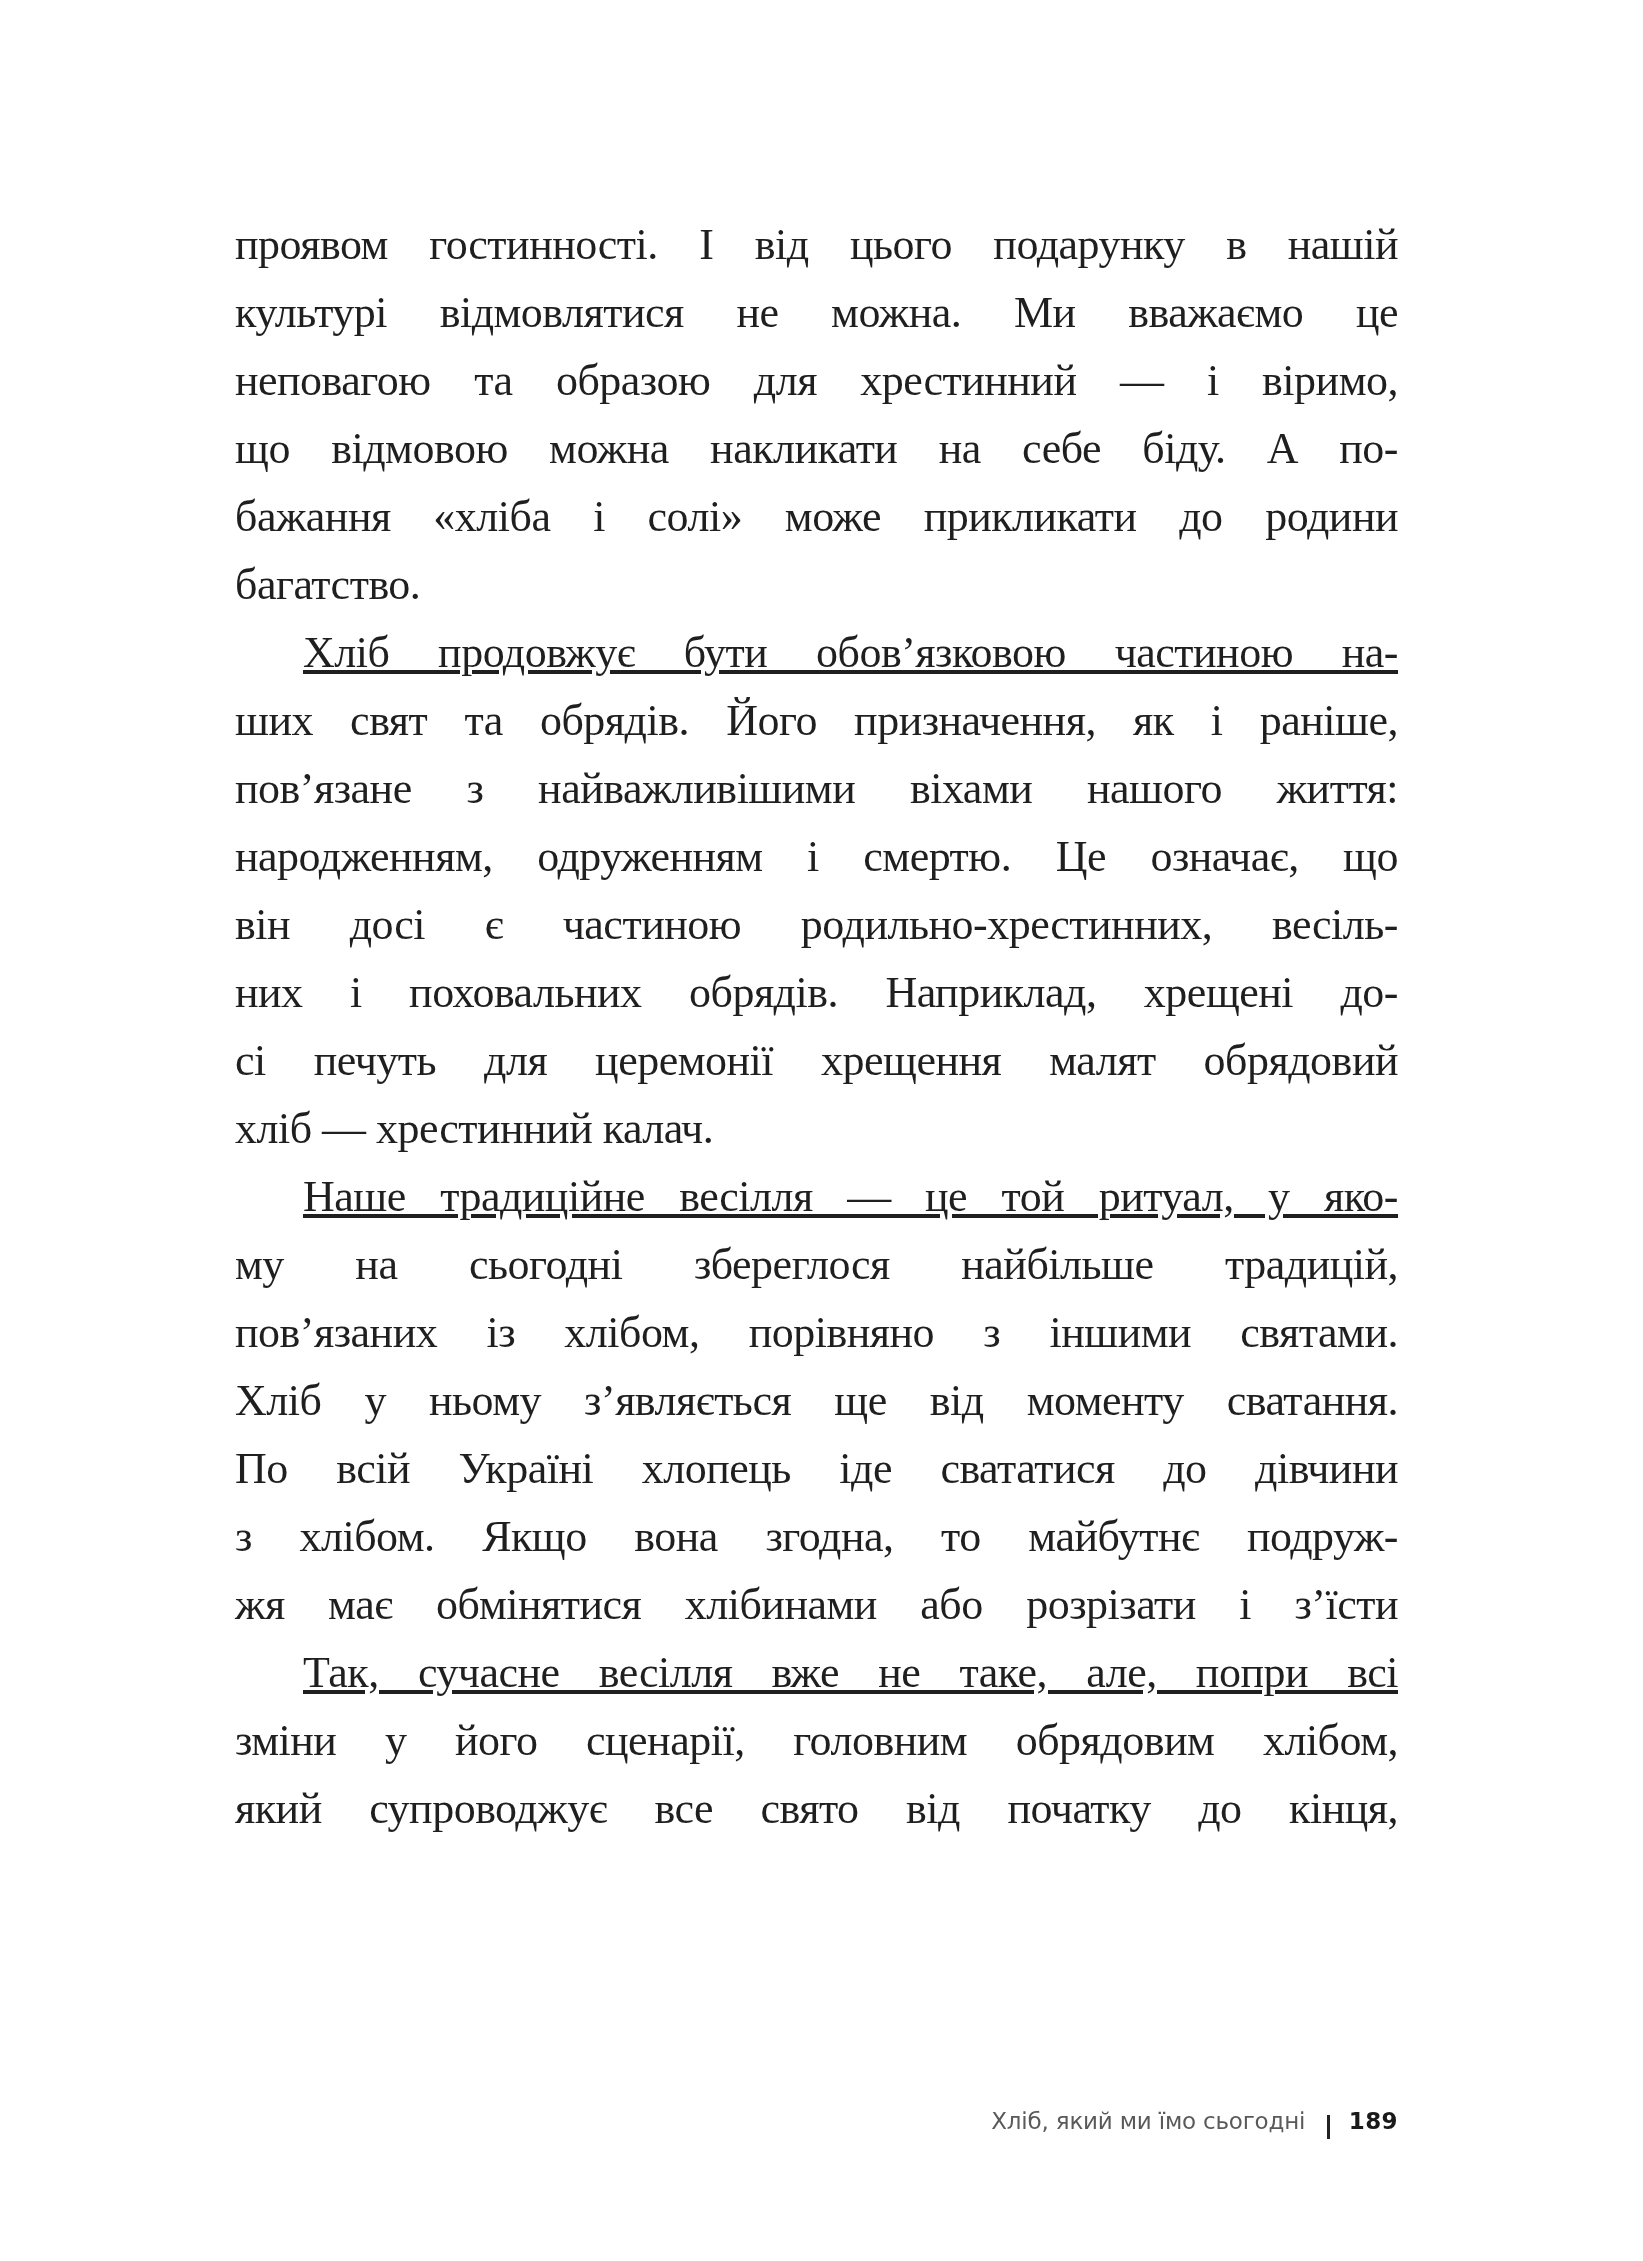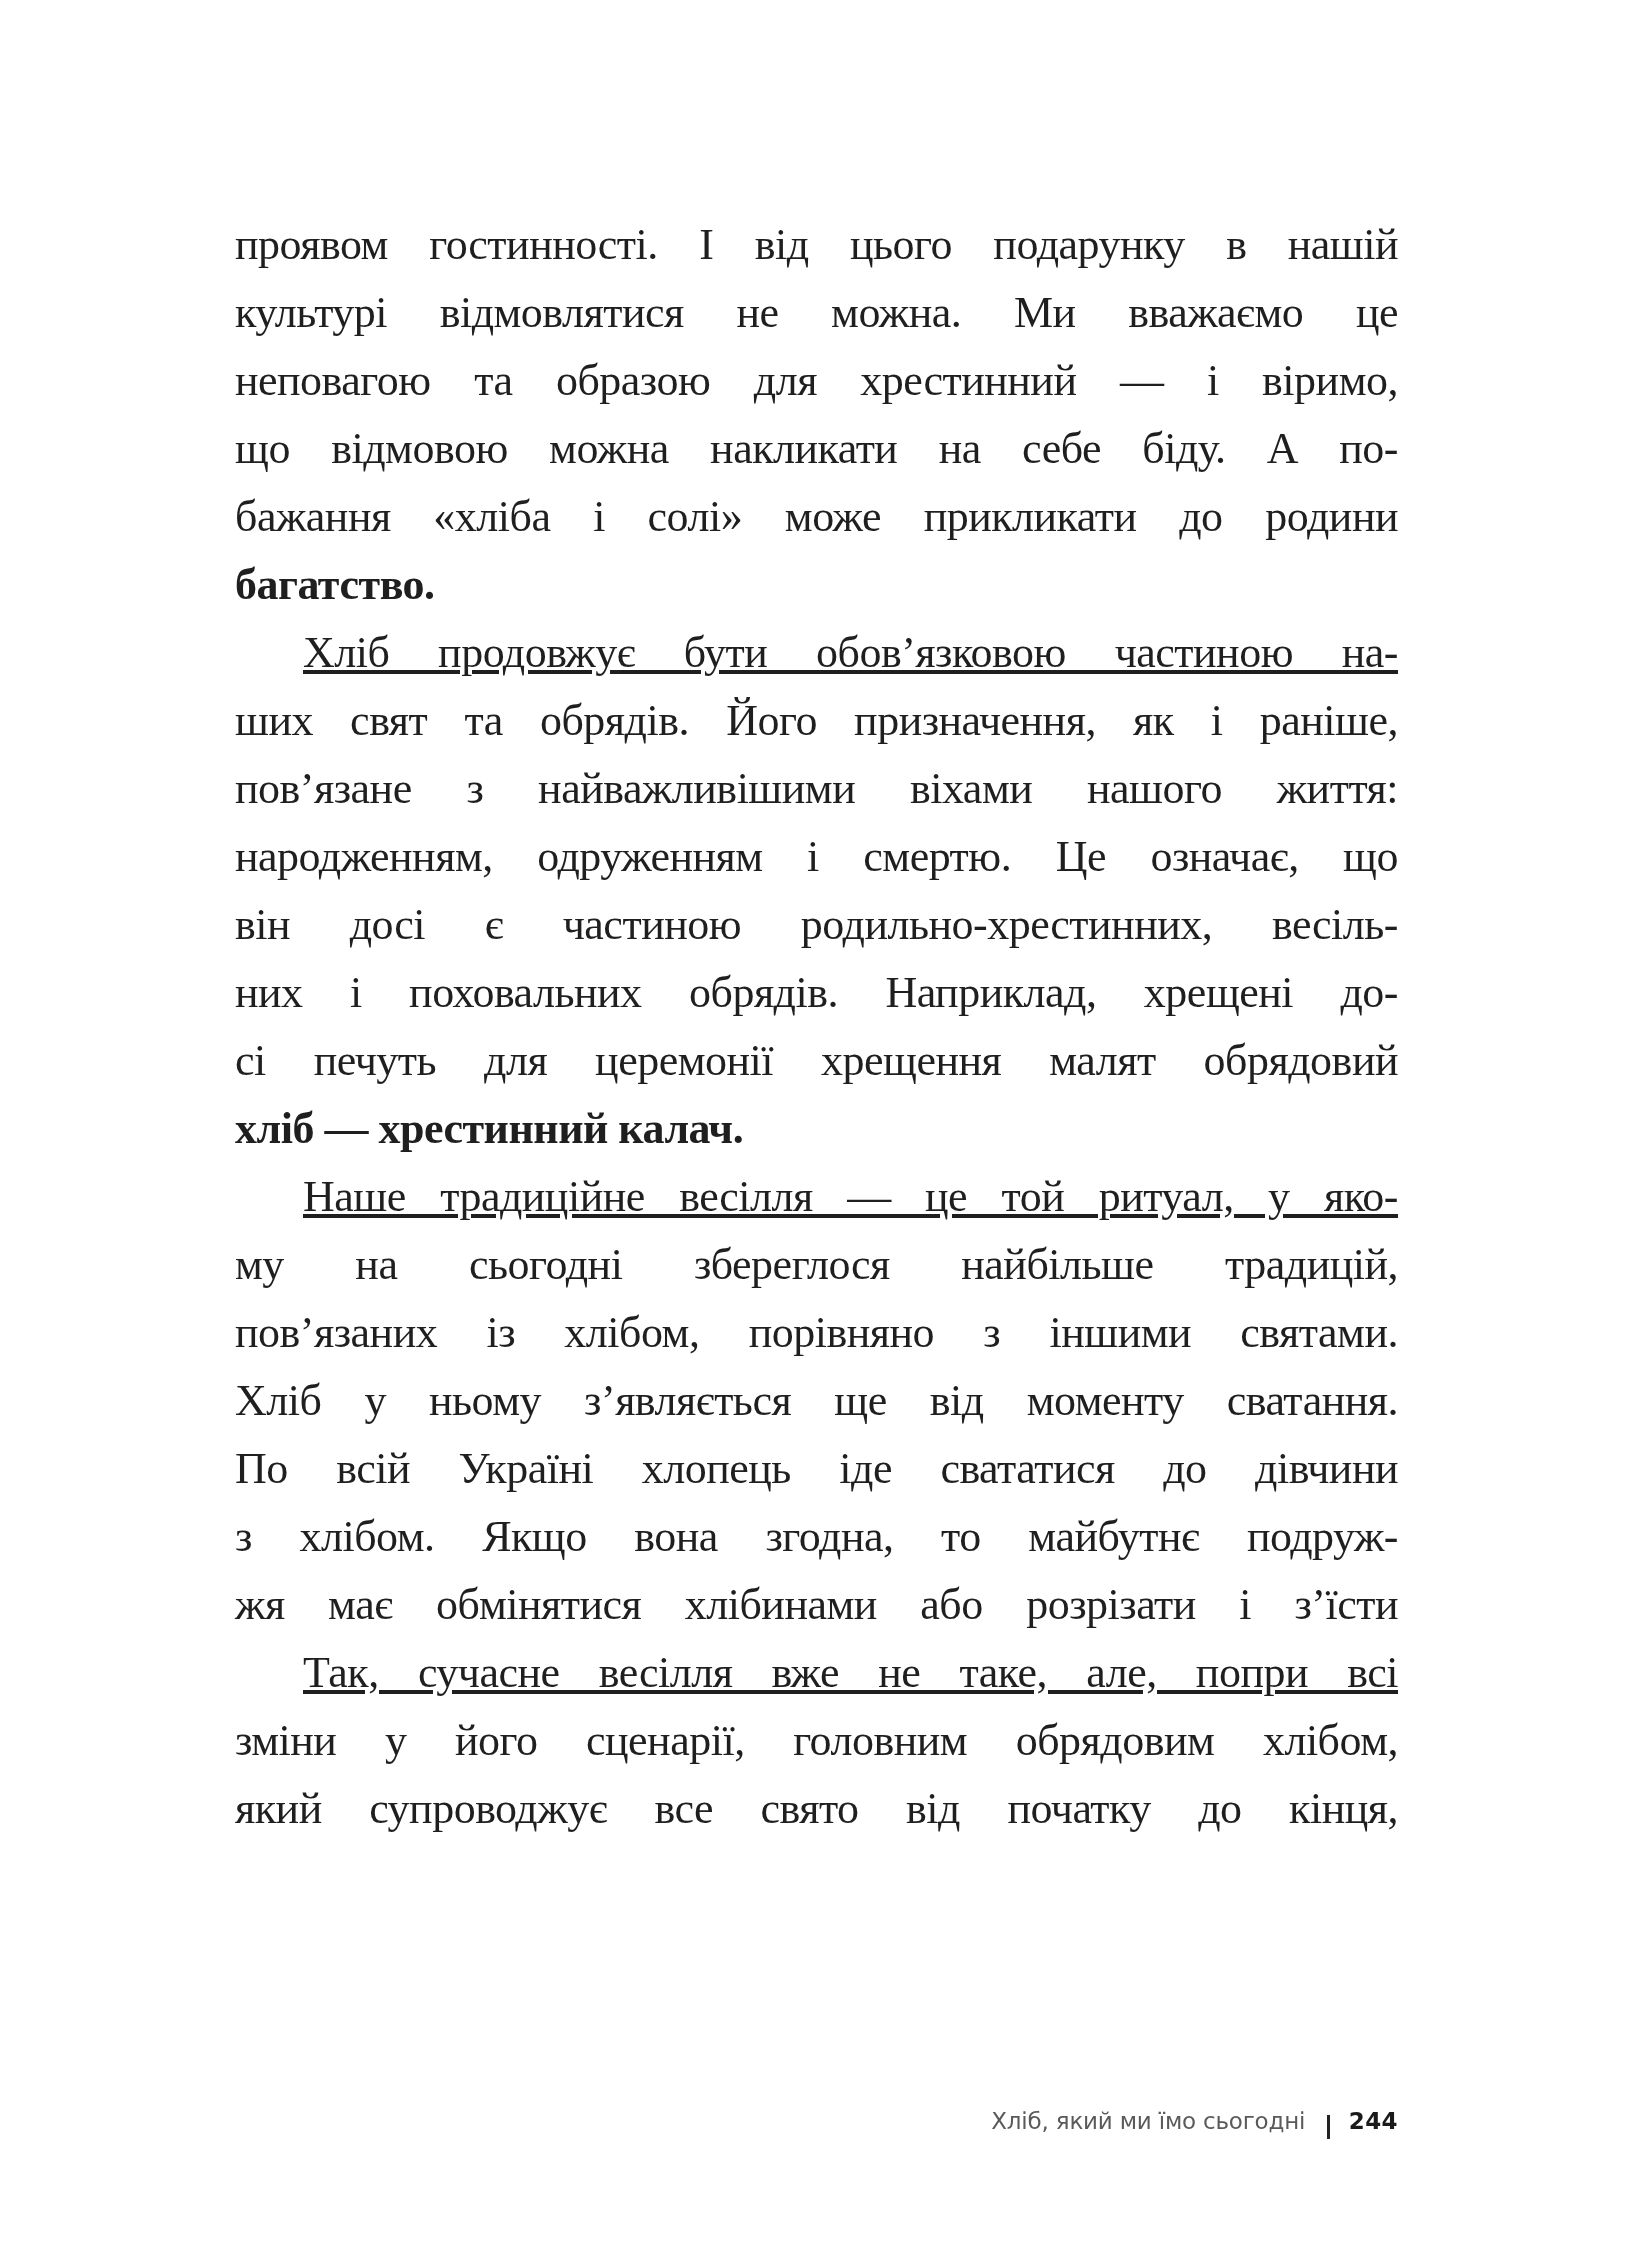--- a/index.html
+++ b/index.html
@@ -35,21 +35,20 @@
       display: block;
       height: 68px;
       white-space: nowrap;
       text-align: justify;
       text-align-last: justify;
       overflow: visible;
     }
     .line.last {
       text-align: center;
       text-align-last: left;
-      font-weight: bold;
     }
     .line.indent {
       padding-left: 68px;
       text-decoration: underline;
     }
     .footer {
       position: absolute;
       left: 849px;
       top: 2104px;
       width: 549px;
@@ -122,17 +121,17 @@
       <span class="line indent">Так, сучасне весілля вже не таке, але, попри всі</span>
       <span class="line">зміни у його сценарії, головним обрядовим хлібом,</span>
       <span class="line">який супроводжує все свято від початку до кінця,</span>
     </div>
 
   </div>
 
   <div class="footer">
     <span class="running-title">Хліб, який ми їмо сьогодні</span>
     <span class="sep-bar"></span>
-    <span class="page-number">244</span>
+    <span class="page-number">189</span>
   </div>
 
 </div>
 
 
 </body></html>

